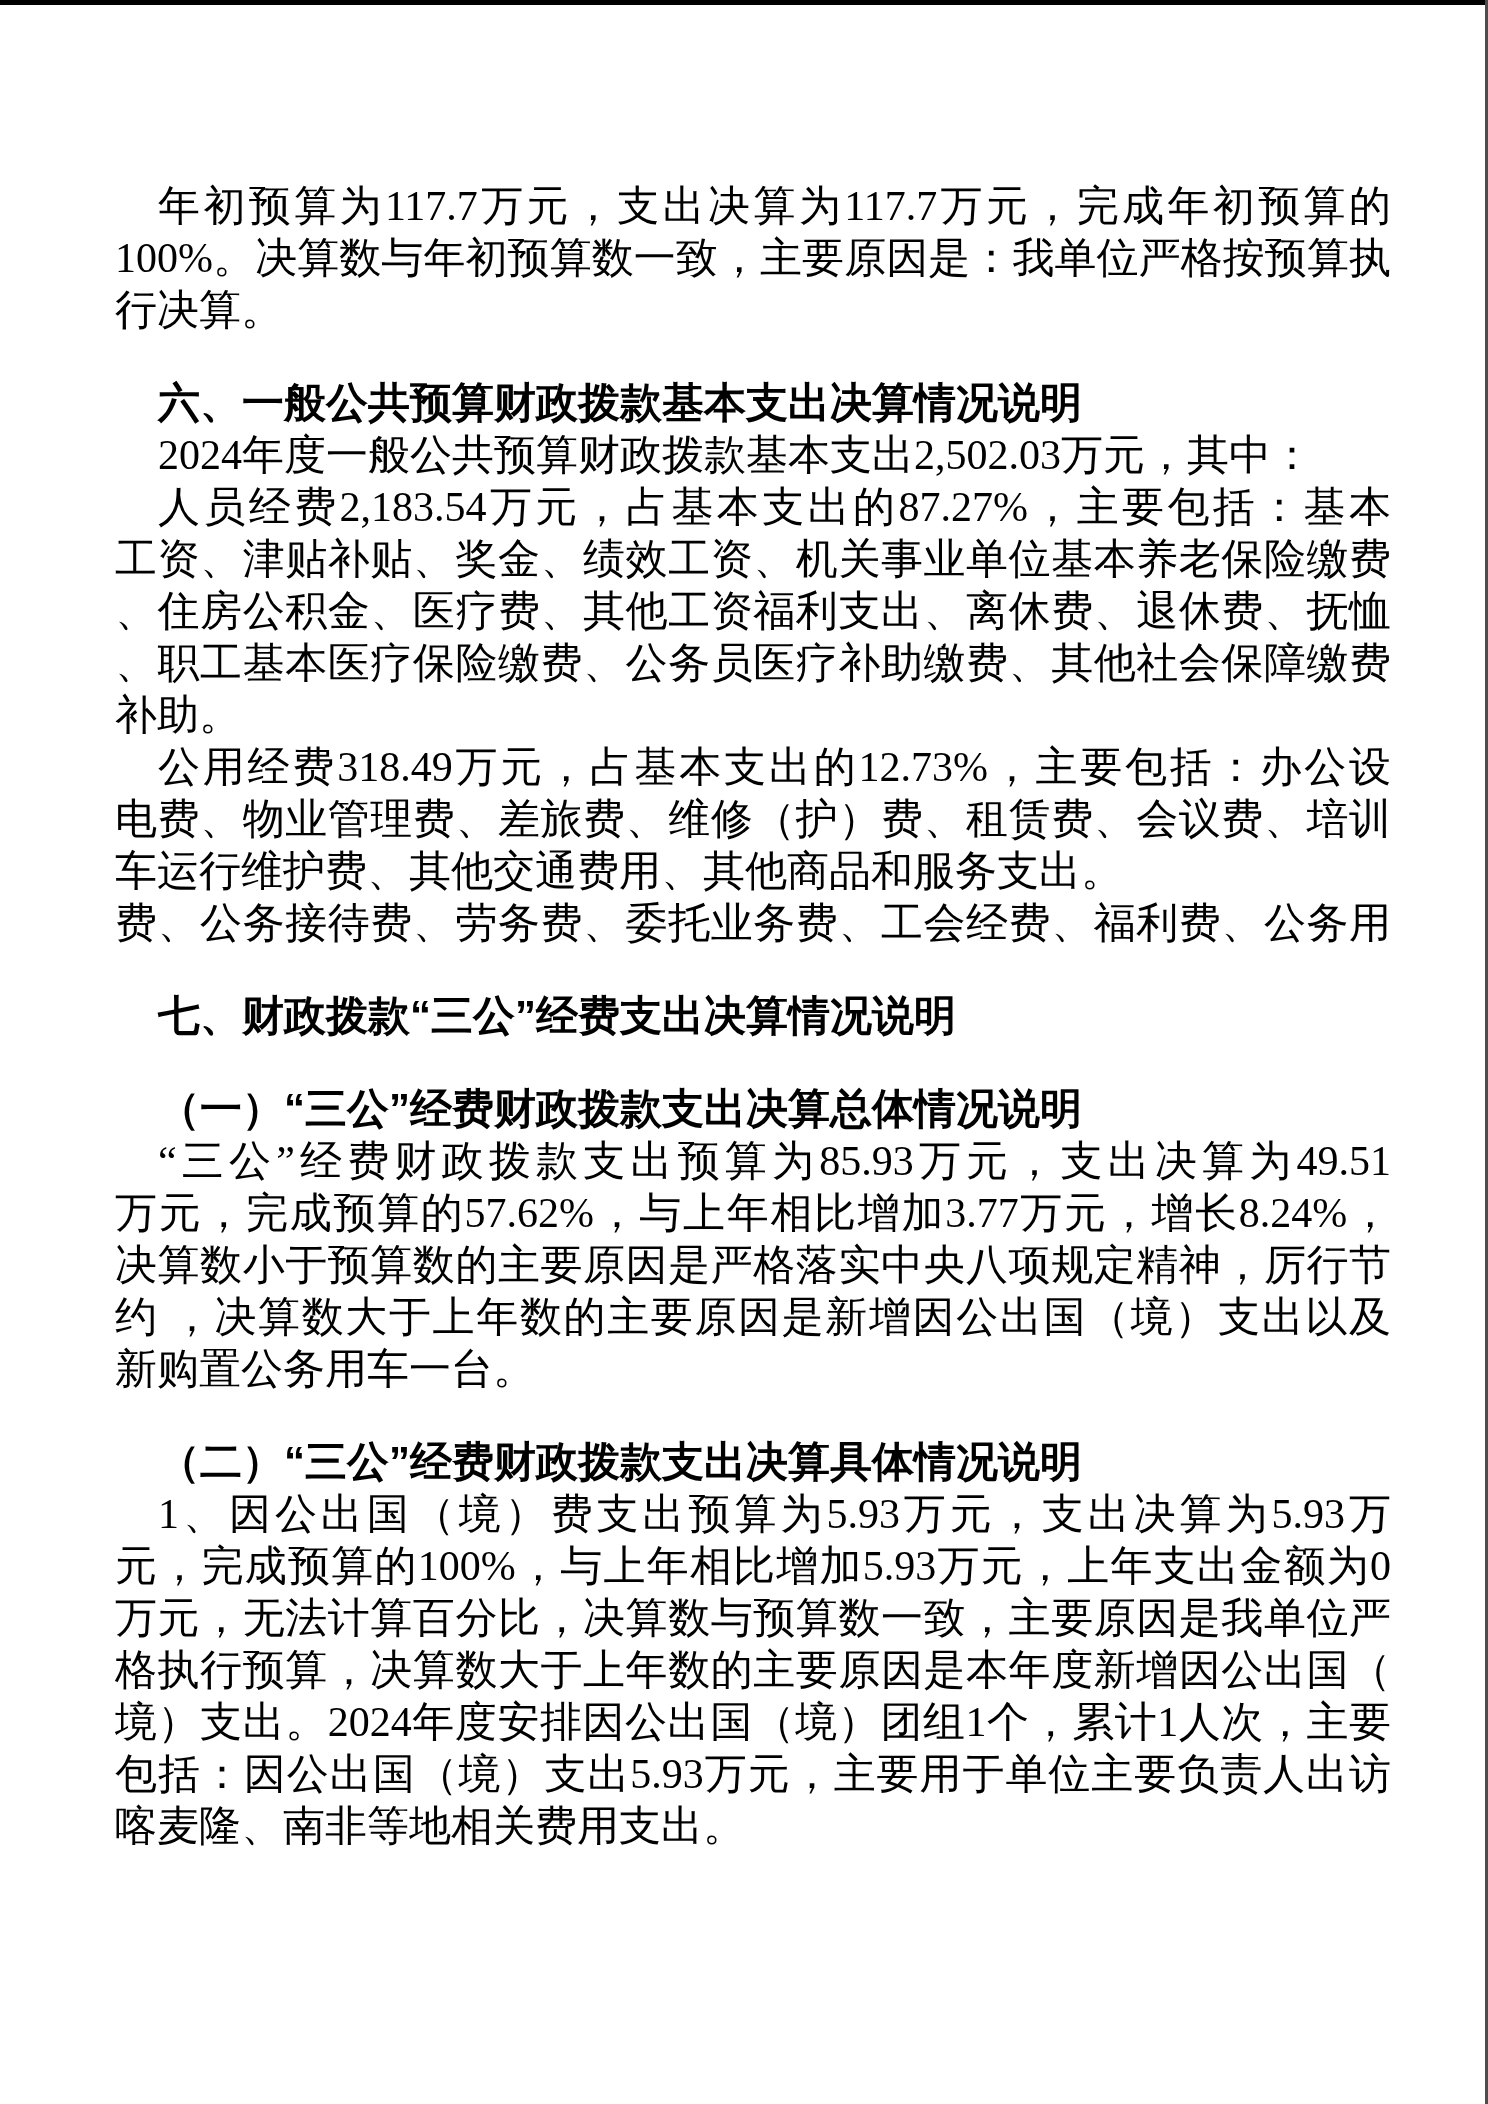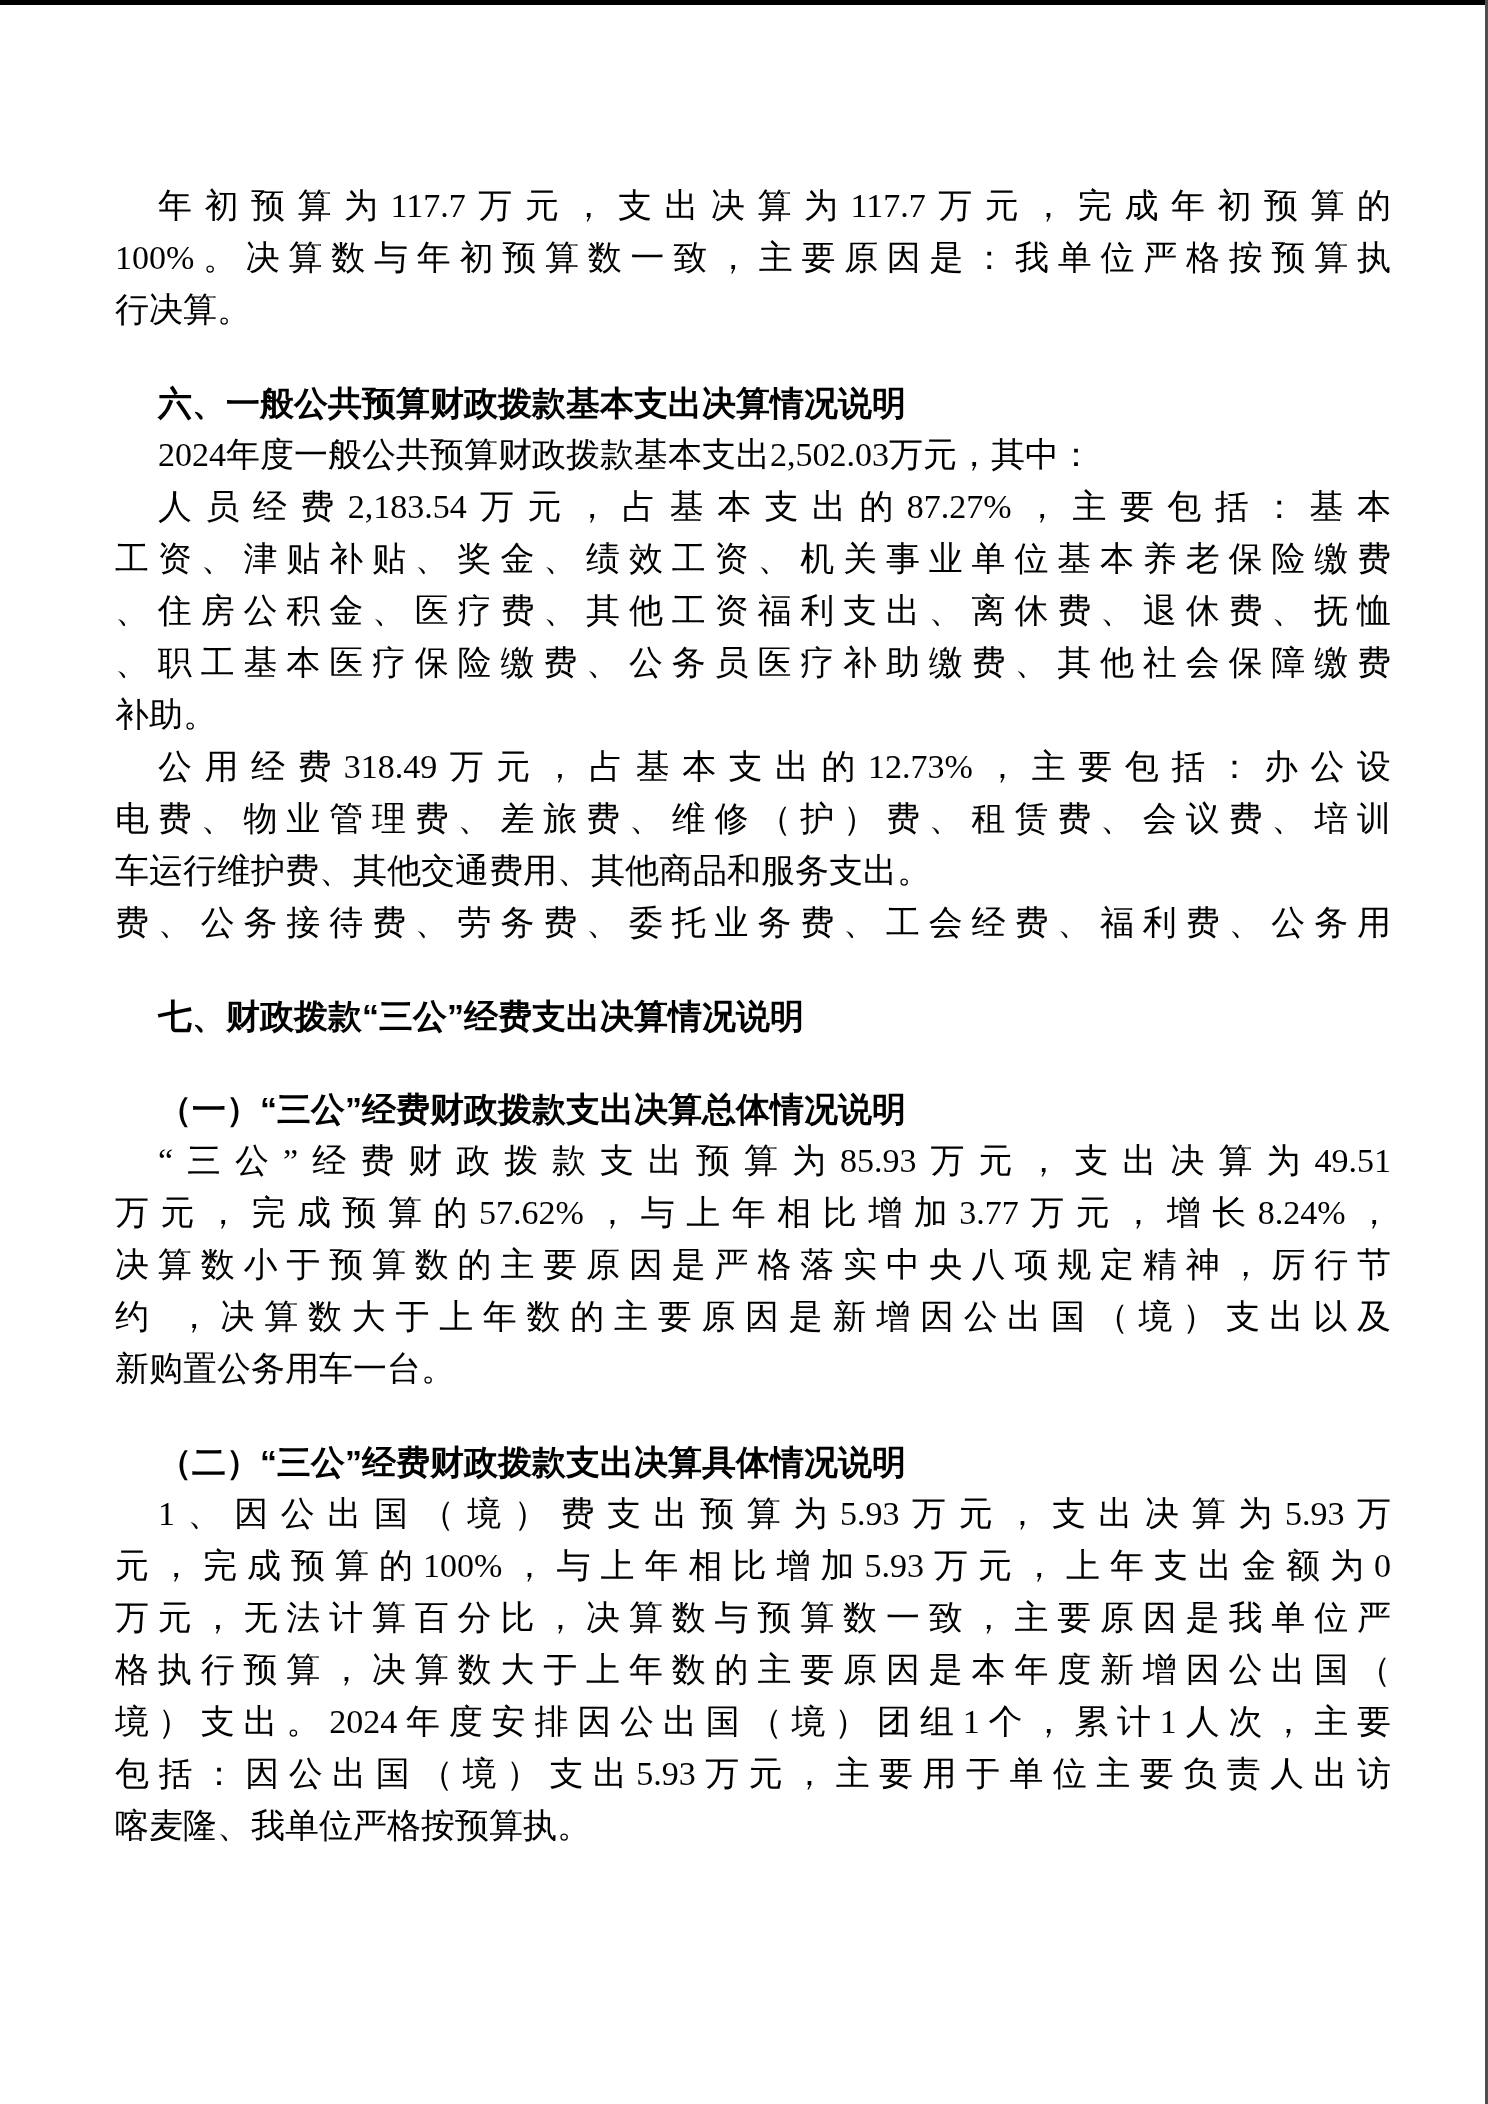--- a/index.html
+++ b/index.html
@@ -30,21 +30,21 @@
     background: #4d4d4d;
   }
   .content {
     position: absolute;
     left: 115px;
     top: 180px;
     width: 1276px;
   }
   .block { margin: 0; padding: 0; }
   .line {
-    font-size: 34px;
+    font-size: 42px;
     line-height: 52px;
     height: 52px;
     white-space: pre-wrap;
     overflow: hidden;
     text-align: justify;
     text-align-last: justify;
   }
   .line.last {
     text-align: left;
     text-align-last: left;
@@ -105,16 +105,16 @@
       <div class="block heading">
         <div class="line first last">（二）“三公”经费财政拨款支出决算具体情况说明</div>
       </div>
       <div class="block paragraph">
         <div class="line first">1、因公出国（境）费支出预算为5.93万元，支出决算为5.93万</div>
         <div class="line">元，完成预算的100%，与上年相比增加5.93万元，上年支出金额为0</div>
         <div class="line">万元，无法计算百分比，决算数与预算数一致，主要原因是我单位严</div>
         <div class="line">格执行预算，决算数大于上年数的主要原因是本年度新增因公出国（</div>
         <div class="line">境）支出。2024年度安排因公出国（境）团组1个，累计1人次，主要</div>
         <div class="line">包括：因公出国（境）支出5.93万元，主要用于单位主要负责人出访</div>
-        <div class="line last">喀麦隆、我单位严格按预算执。</div>
+        <div class="line last">喀麦隆、南非等地相关费用支出。</div>
       </div>
     </div>
 </div>
 
 </body></html>

